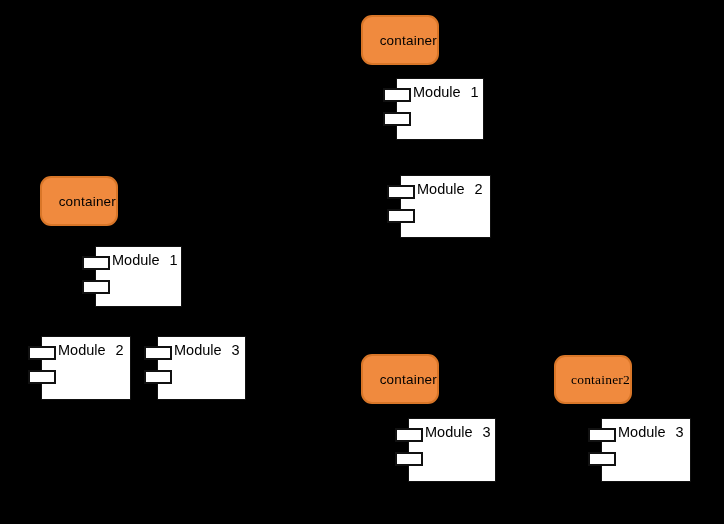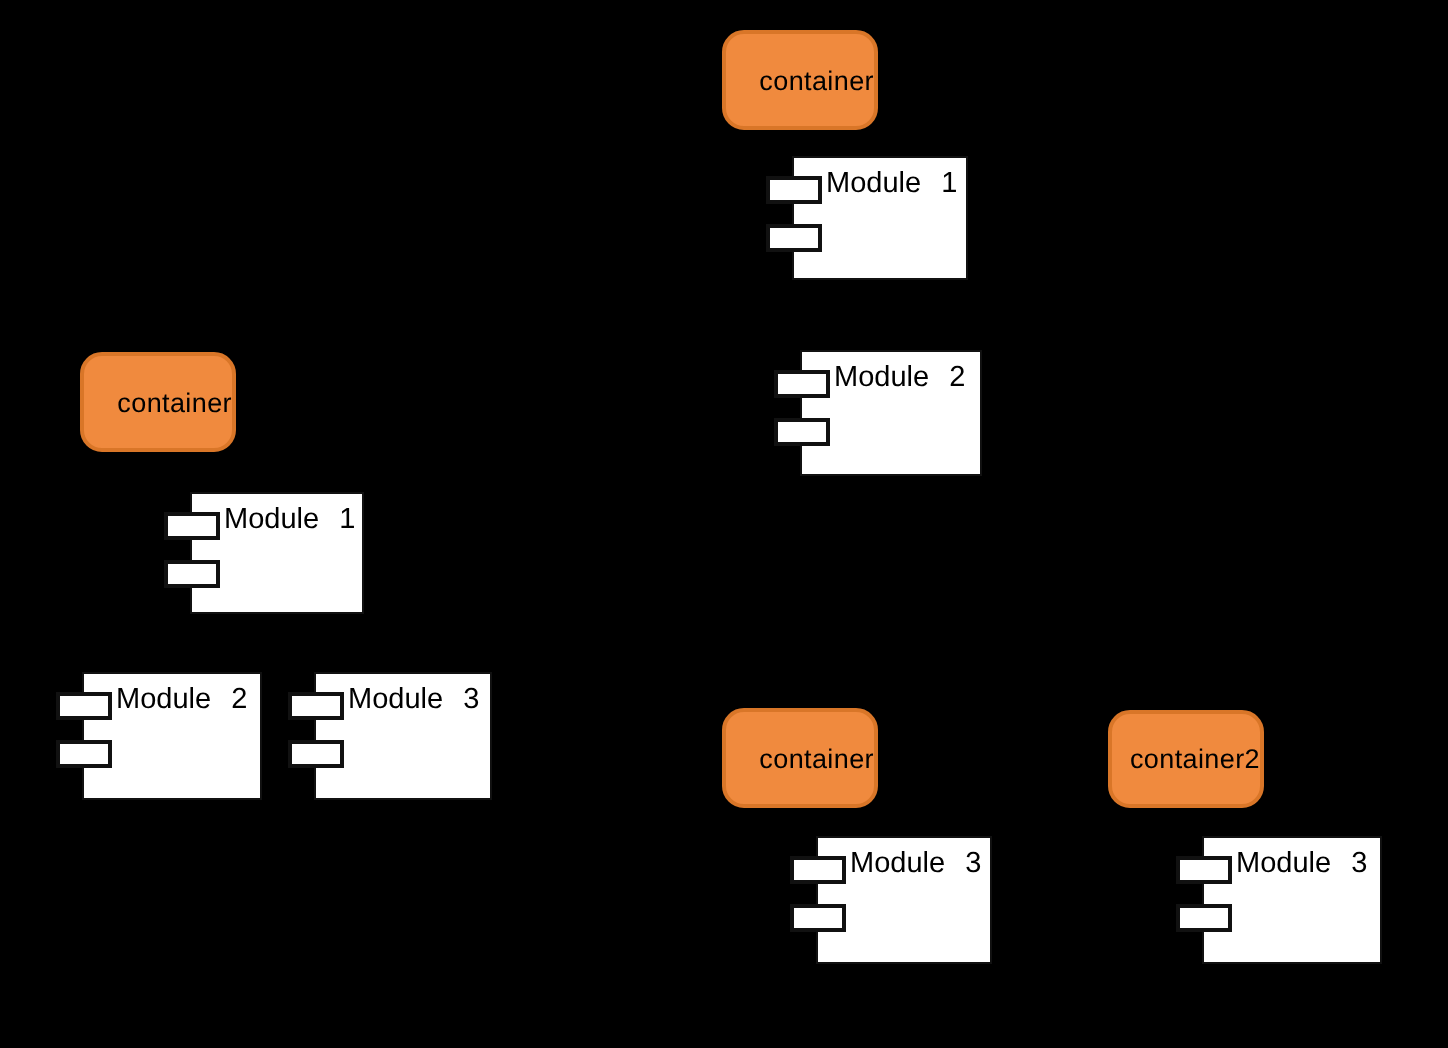--- a/index.html
+++ b/index.html
@@ -63,21 +63,21 @@
     background: var(--module-fill);
     border: 2px solid var(--module-border);
   }
   .port.p1 { top: 9px; }
   .port.p2 { top: 33px; }
 
   
   #c-top      { left: 361px; top: 15px;  width: 78px; height: 50px; }
   #c-left     { left: 40px;  top: 176px; width: 78px; height: 50px; }
   #c-bottom   { left: 361px; top: 354px; width: 78px; height: 50px; }
-  #c-bottom2  { left: 554px; top: 355px; width: 78px; height: 49px; }
+  #c-bottom2  { left: 554px; top: 355px; width: 78px; height: 49px; font-family: Liberation Serif, serif; }
 
   #m-top-1    { left: 396px; top: 78px;  width: 88px; height: 62px; }
   #m-top-2    { left: 400px; top: 175px; width: 91px; height: 63px; }
   #m-left-1   { left: 95px;  top: 246px; width: 87px; height: 61px; }
   #m-left-2   { left: 41px;  top: 336px; width: 90px; height: 64px; }
   #m-left-3   { left: 157px; top: 336px; width: 89px; height: 64px; }
   #m-bot-1    { left: 408px; top: 418px; width: 88px; height: 64px; }
   #m-bot-2    { left: 601px; top: 418px; width: 90px; height: 64px; }
 </style>
 </head>

